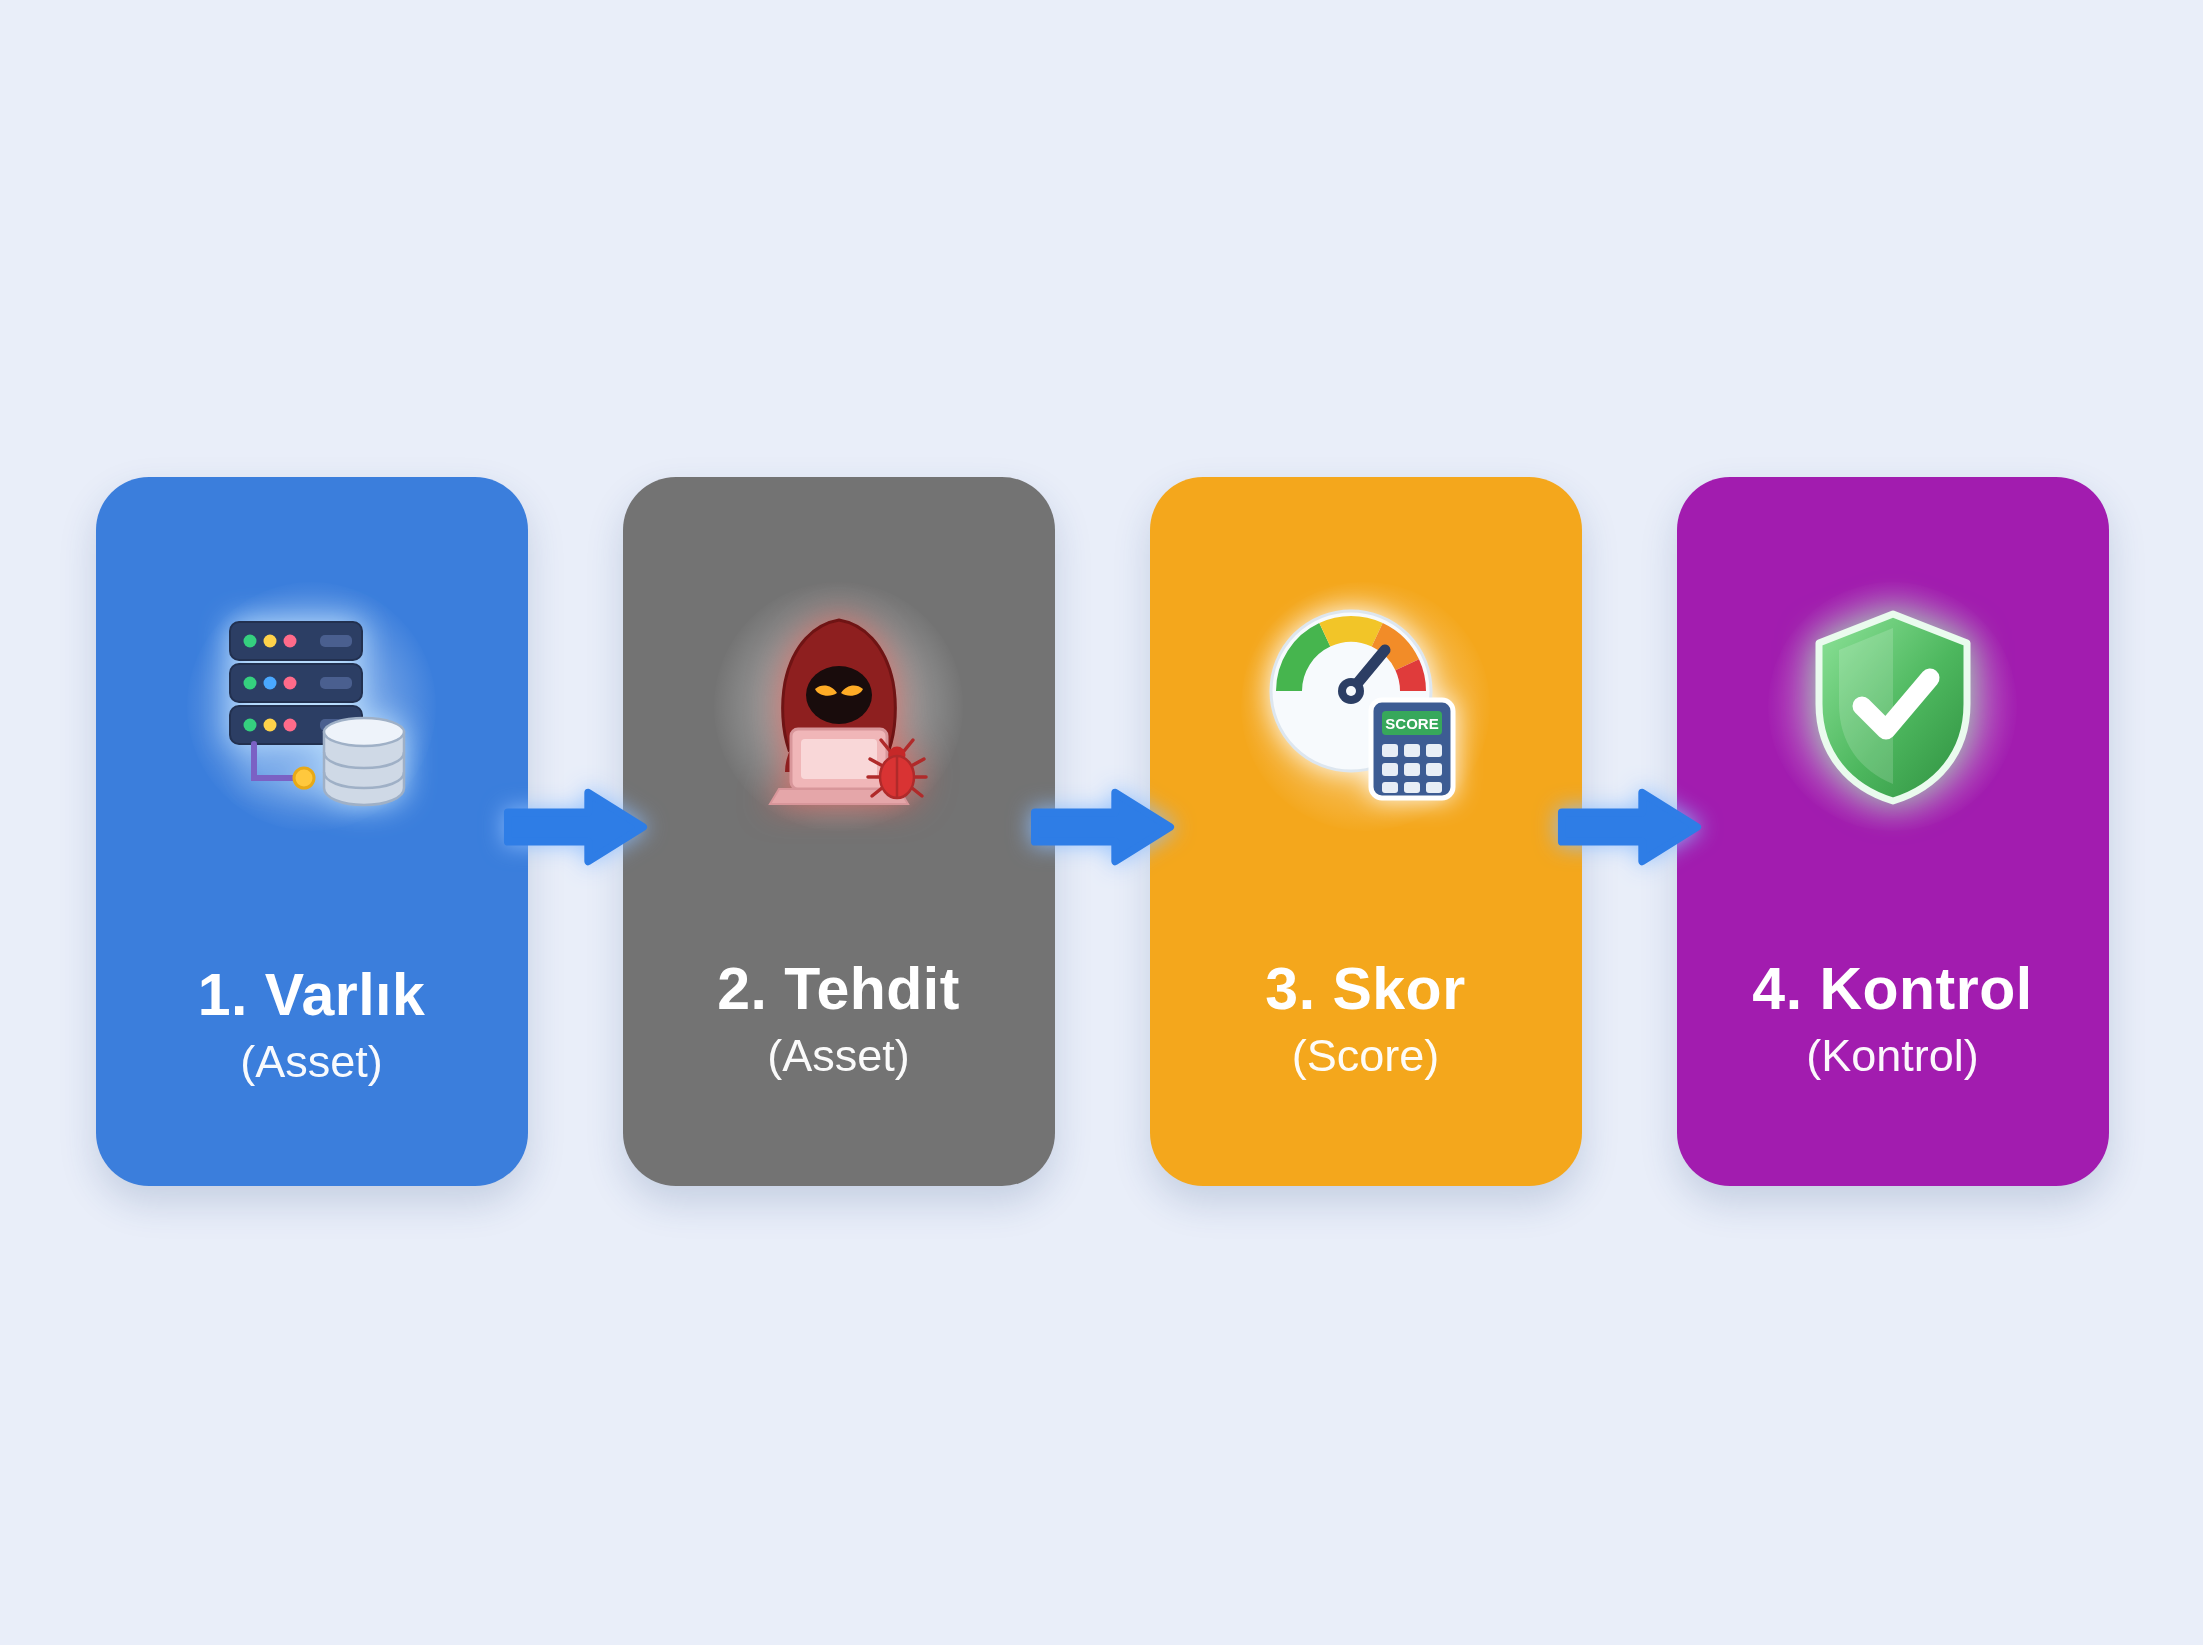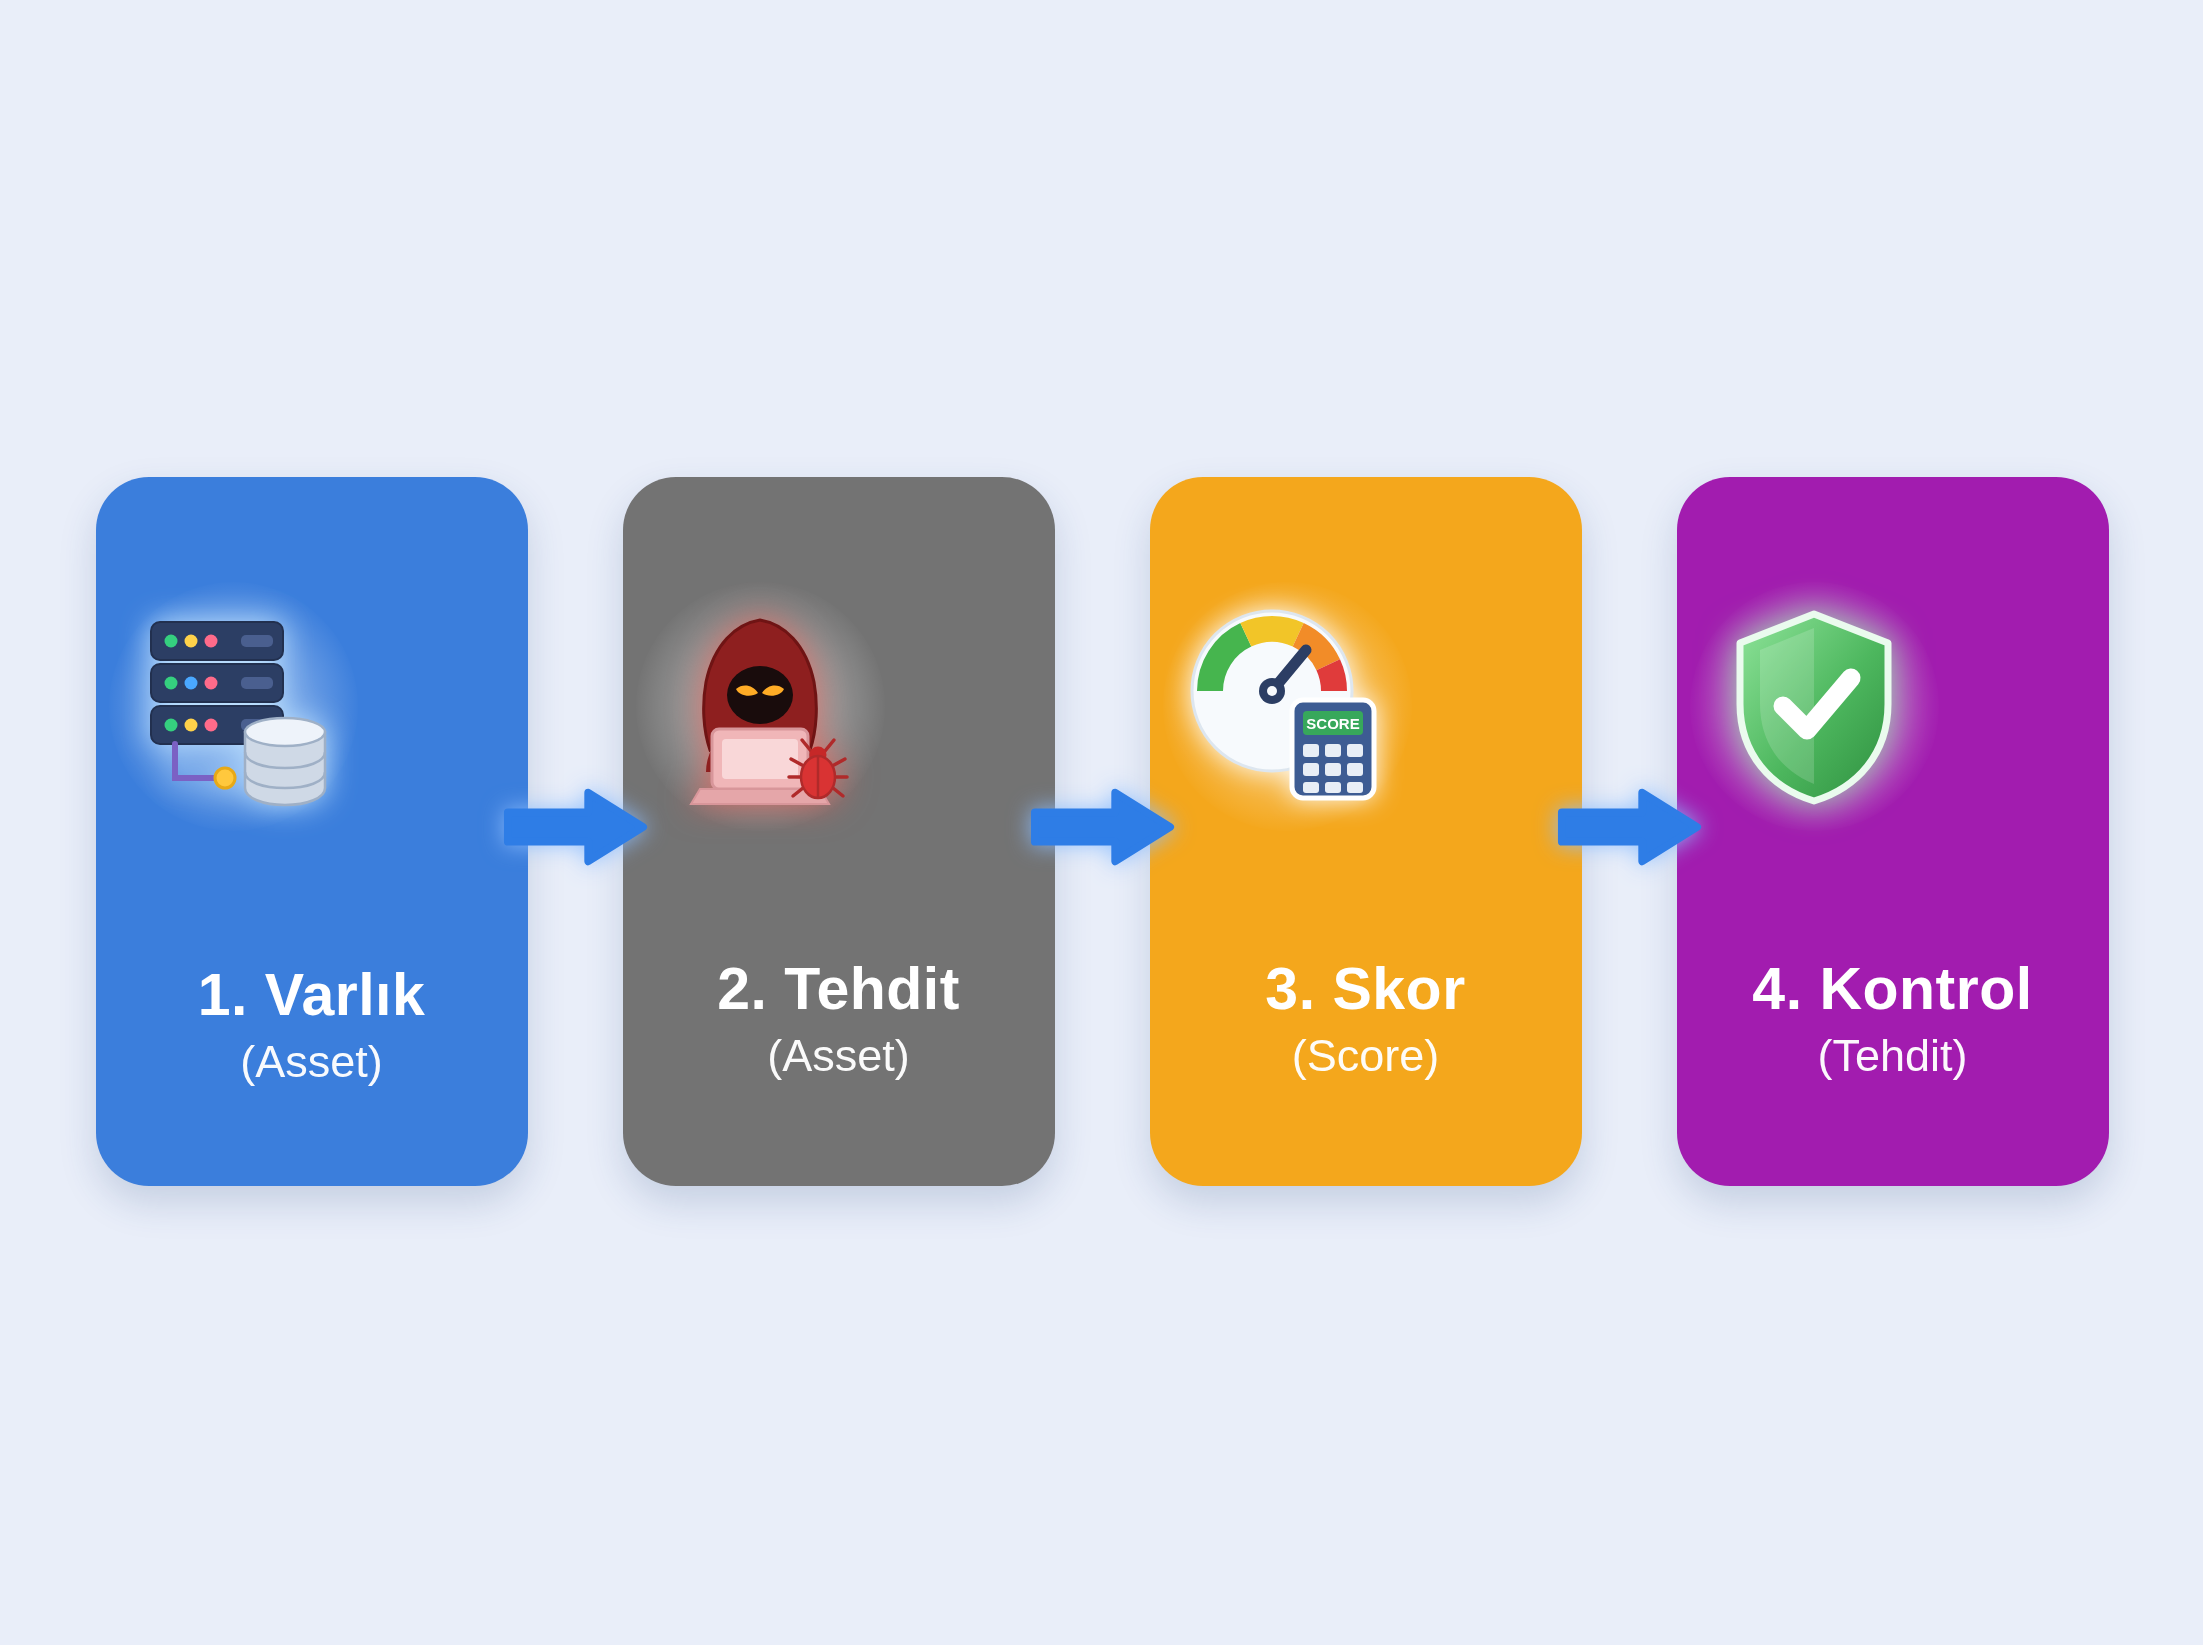--- a/index.html
+++ b/index.html
@@ -20,20 +20,21 @@
     display: flex;
     align-items: center;
     margin-top: 16.5px;
   }
   .step-card {
     width: 432px;
     height: 709px;
     border-radius: 53px;
     display: flex;
     flex-direction: column;
+    align-items: center;
     box-shadow: 0 16.5px 37px rgba(40, 70, 130, 0.18);
     position: relative;
     z-index: 1;
   }
   .icon-wrap {
     margin-top: 92px;
     width: 275px;
     height: 275px;
     position: relative;
     display: flex;
@@ -226,19 +227,19 @@
               <stop offset="1" stop-color="#2e8f3f"></stop>
             </linearGradient>
           </defs>
           <path d="M110 18 L184 47 V108 C184 158 153 192 110 205 C67 192 36 158 36 108 V47 Z" fill="url(#shieldGrad)" stroke="#eafbee" stroke-width="7" stroke-linejoin="round"></path>
           <path d="M110 32 L56 54 V108 C56 146 76 174 110 188 Z" fill="rgba(255,255,255,0.16)"></path>
           <path d="M79 110 L103 134 L147 82" fill="none" stroke="#ffffff" stroke-width="19" stroke-linecap="round" stroke-linejoin="round"></path>
         </svg>
       </div>
       <div class="card-text">
         <div class="card-title">4. Kontrol</div>
-        <div class="card-subtitle">(Tehdit)</div>
+        <div class="card-subtitle">(Kontrol)</div>
       </div>
     </div>
 
   </div>
 </div>
 
 
 </body></html>

